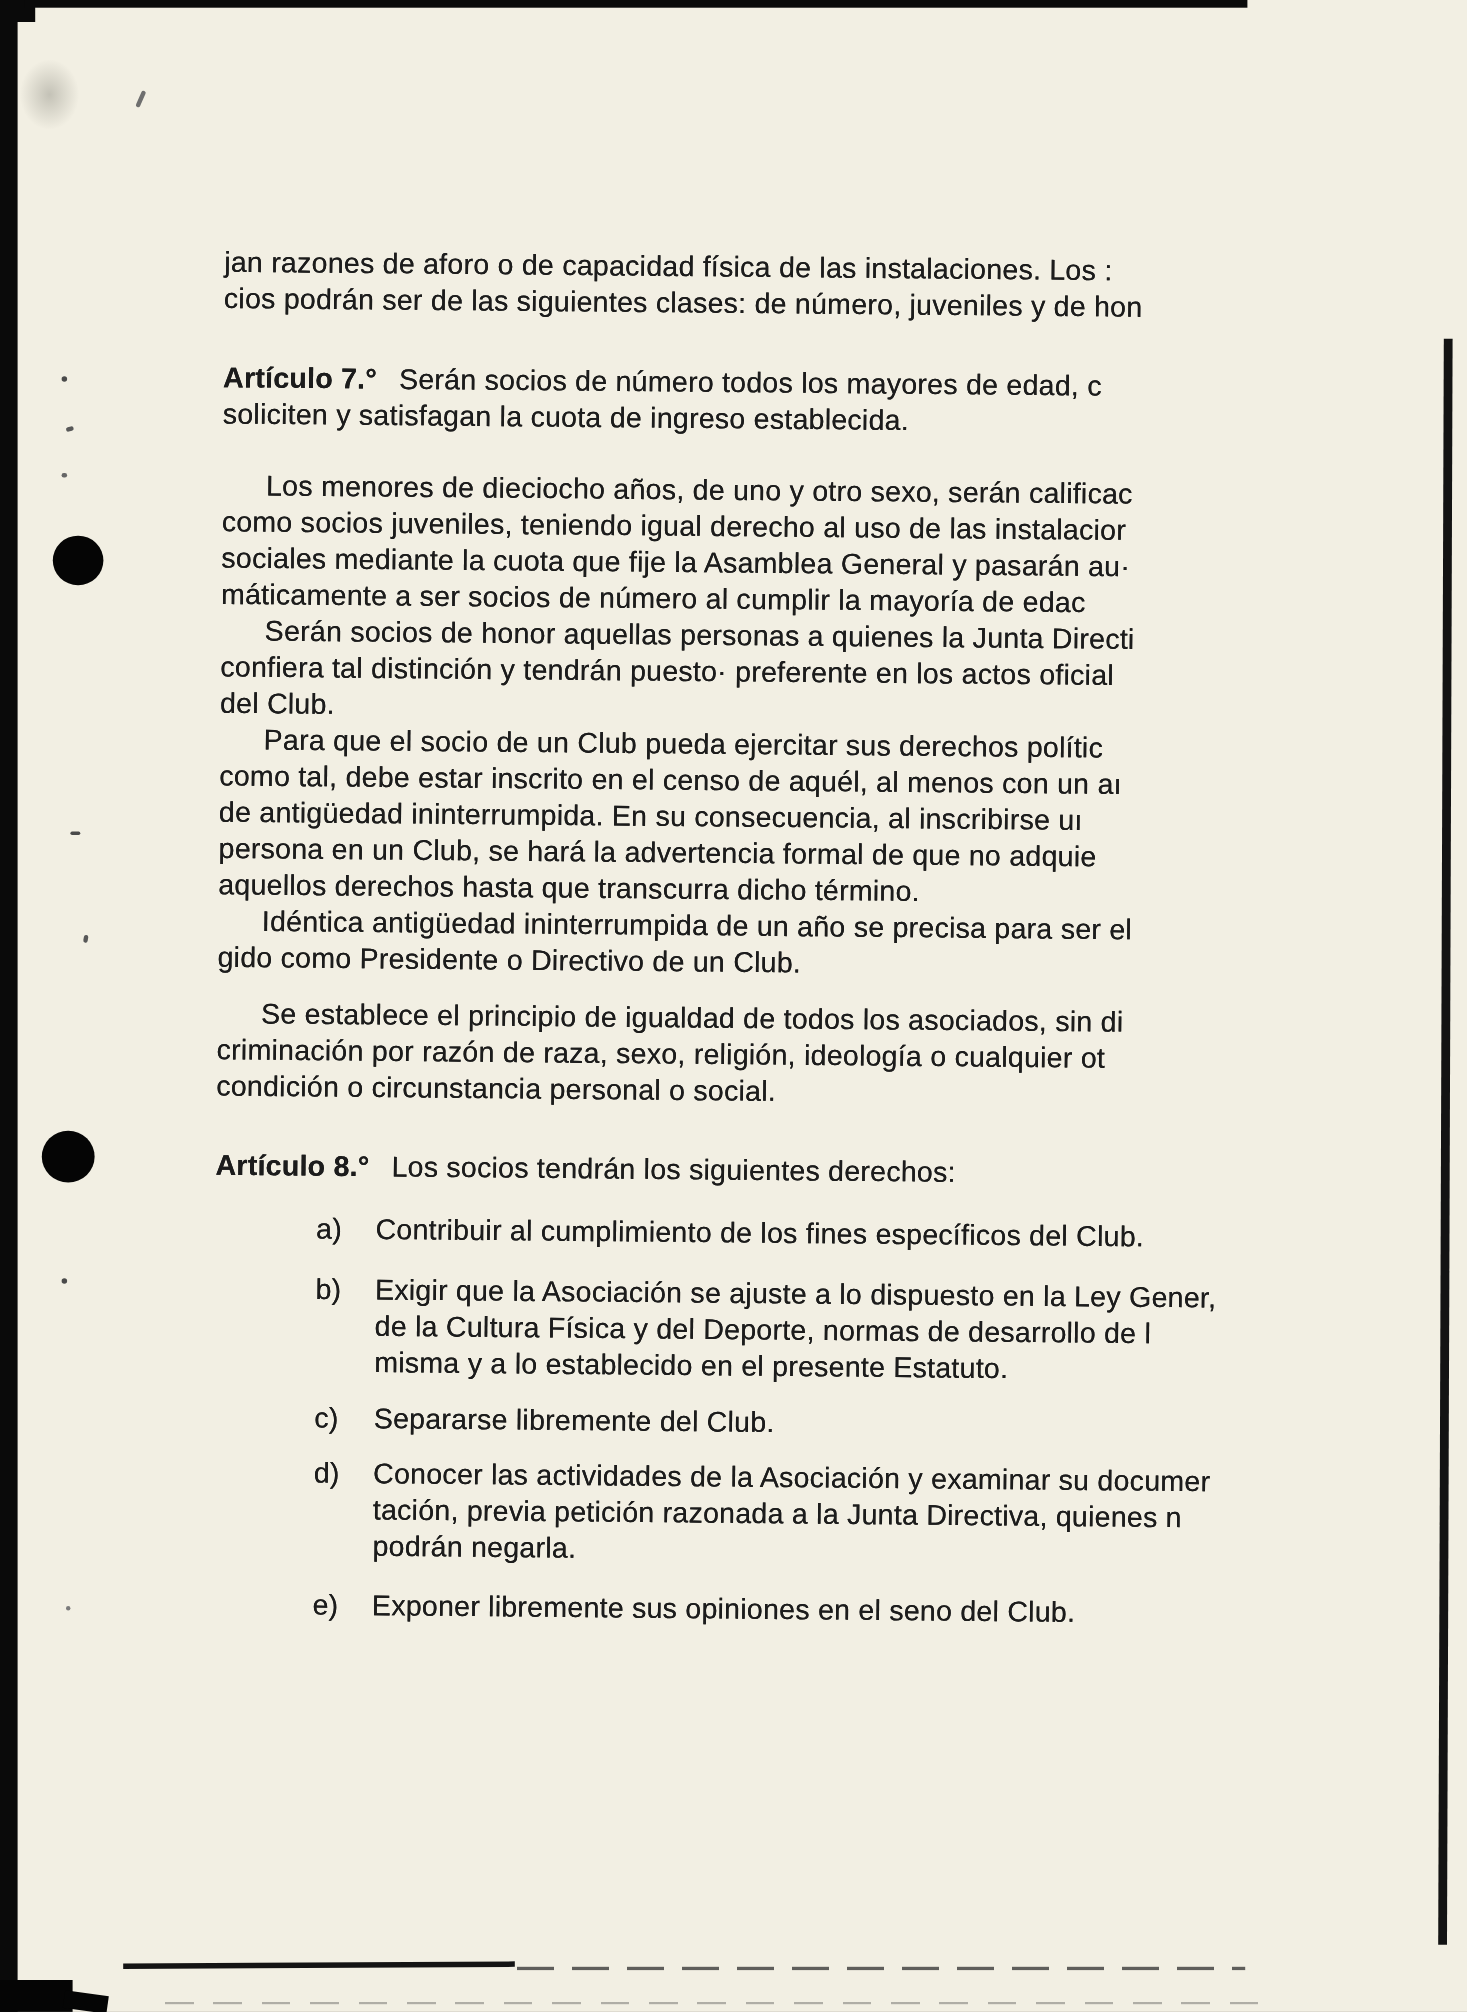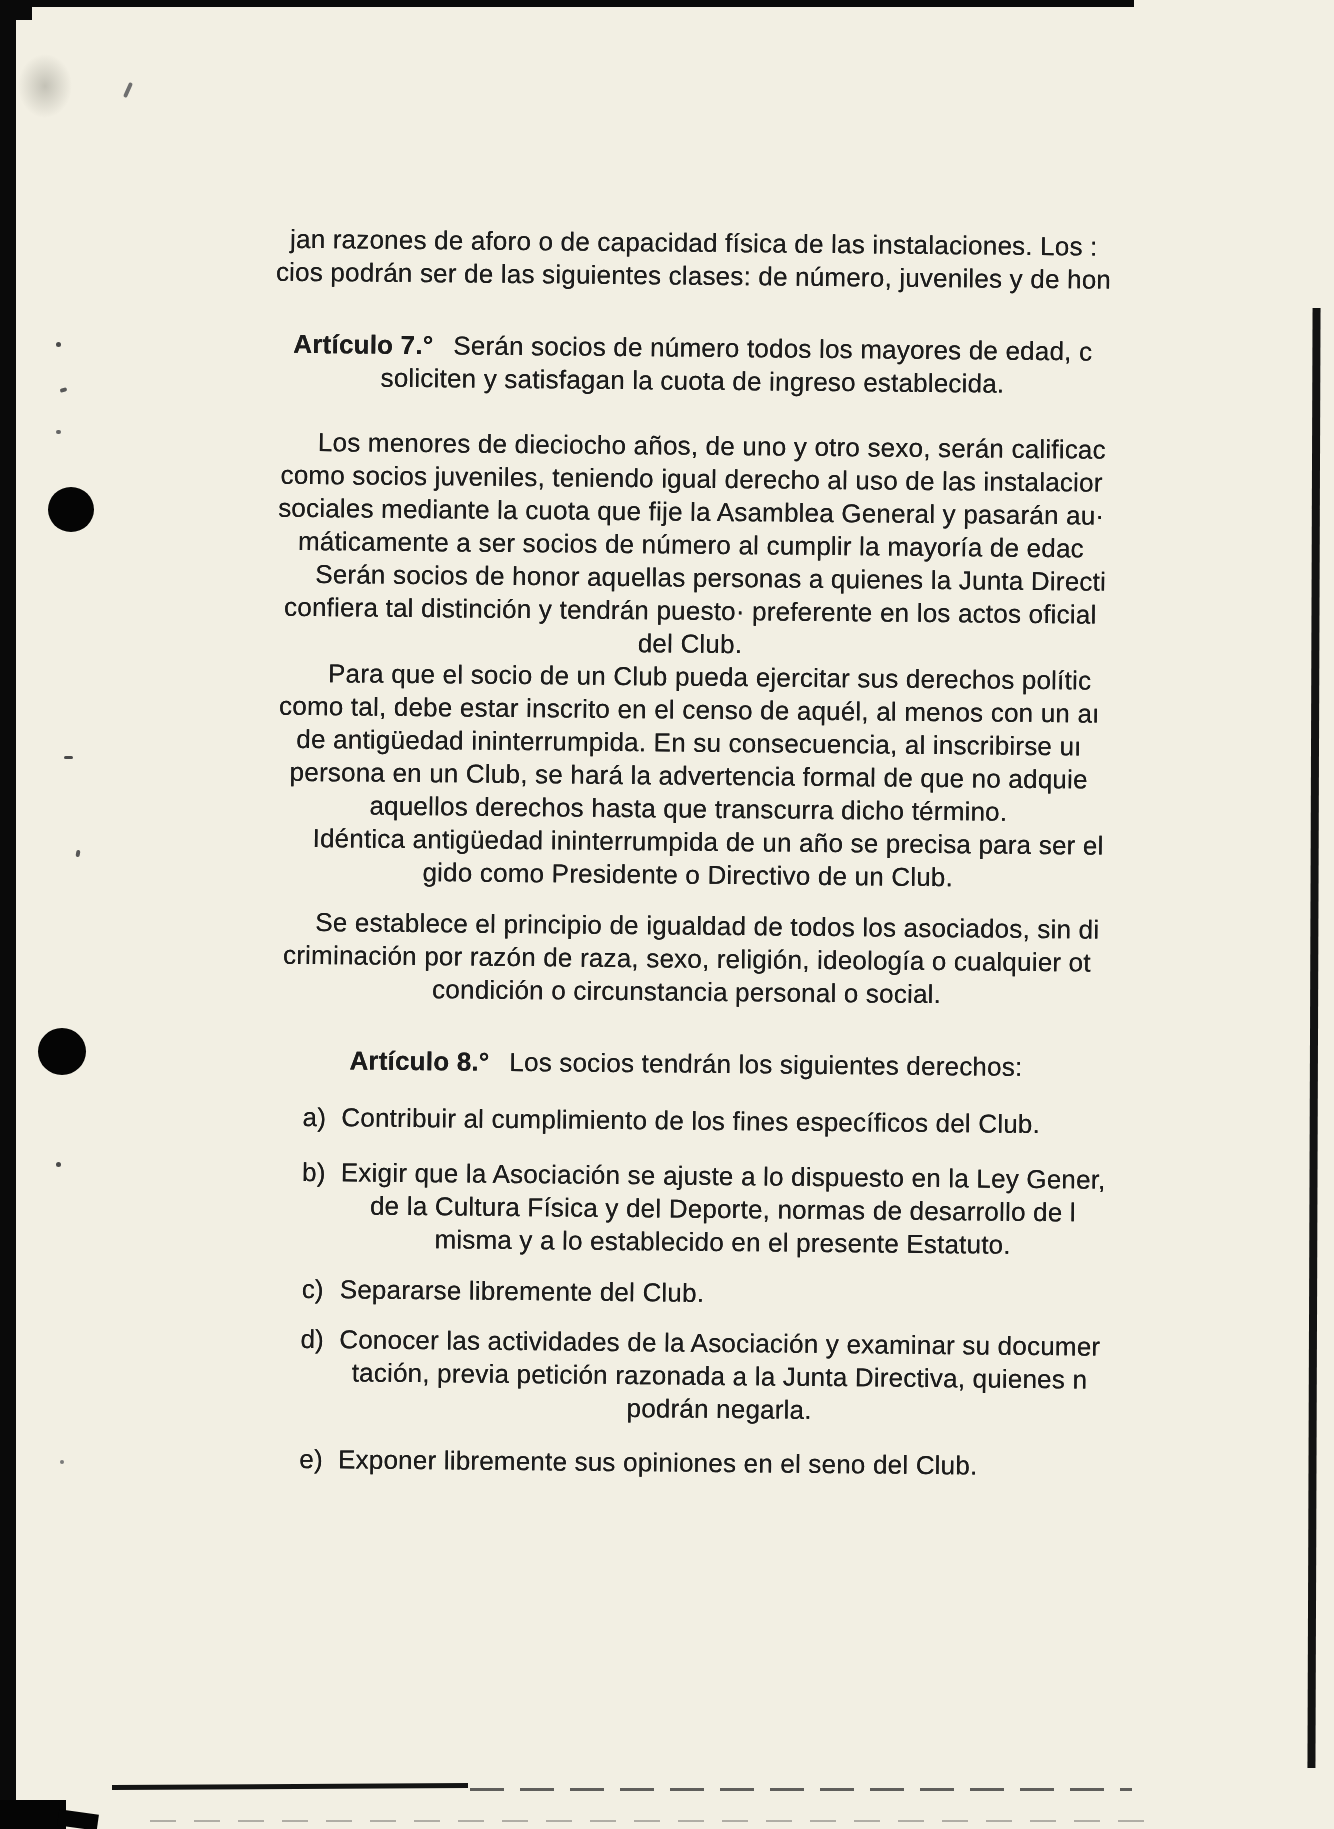--- a/index.html
+++ b/index.html
@@ -8,21 +8,20 @@
     --edge:#0a0a0a;
   }
   *{box-sizing:border-box;}
   html,body{margin:0;padding:0;background:#333;}
   .page{
     position:relative;
     width:1334px;height:1829px;
     background:var(--paper);
     overflow:hidden;
     font-family:"Liberation Sans","DejaVu Sans",sans-serif;
-    text-align:center;
   }
   
   .edge-left{position:absolute;left:0;top:0;width:16px;height:1829px;background:var(--edge);}
   .edge-corner{position:absolute;left:0;top:0;width:32px;height:20px;background:var(--edge);}
   .edge-top{position:absolute;left:22px;top:0;width:1112px;height:7px;background:var(--edge);}
   .edge-right{position:absolute;left:1310px;top:308px;width:8px;height:1460px;background:#131313;transform:rotate(0.2deg);}
   .punch{position:absolute;background:#050505;border-radius:50%;}
   .punch-1{left:48px;top:487px;width:46px;height:45px;}
   .punch-2{left:38px;top:1028px;width:48px;height:47px;}
   .bottom-line-heavy{position:absolute;left:112px;top:1784px;width:356px;height:5px;background:#141414;transform:rotate(-0.3deg);}

